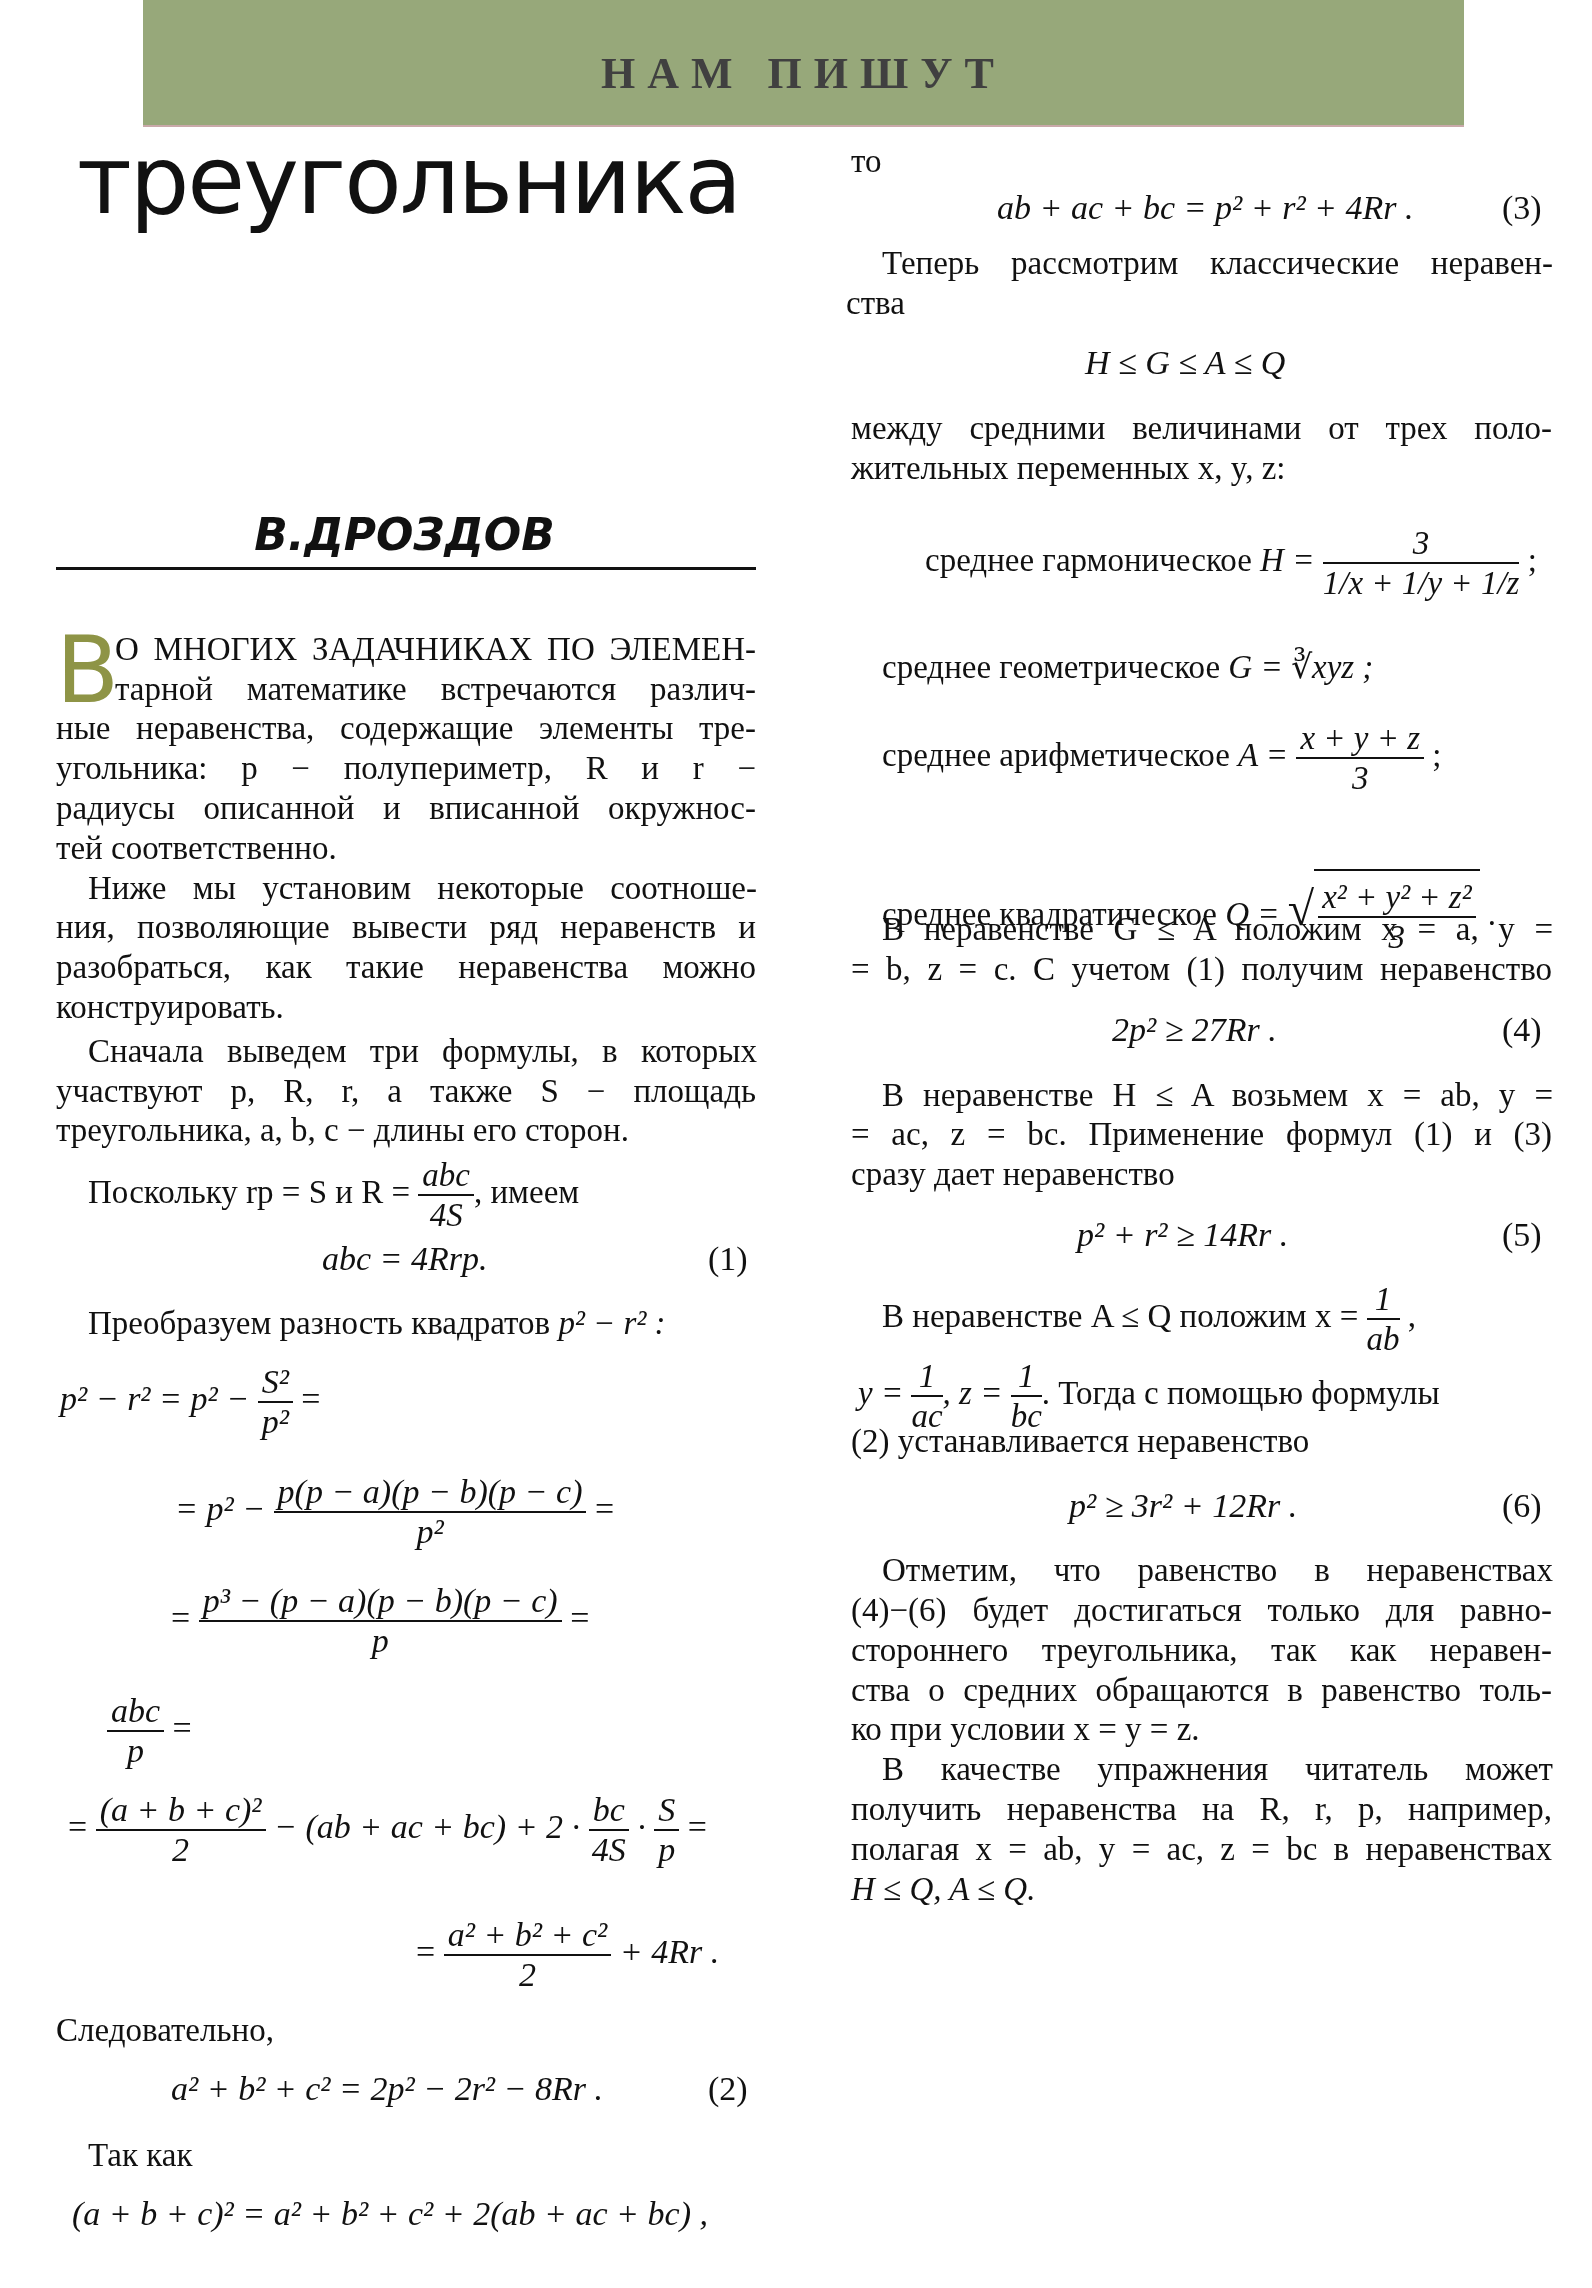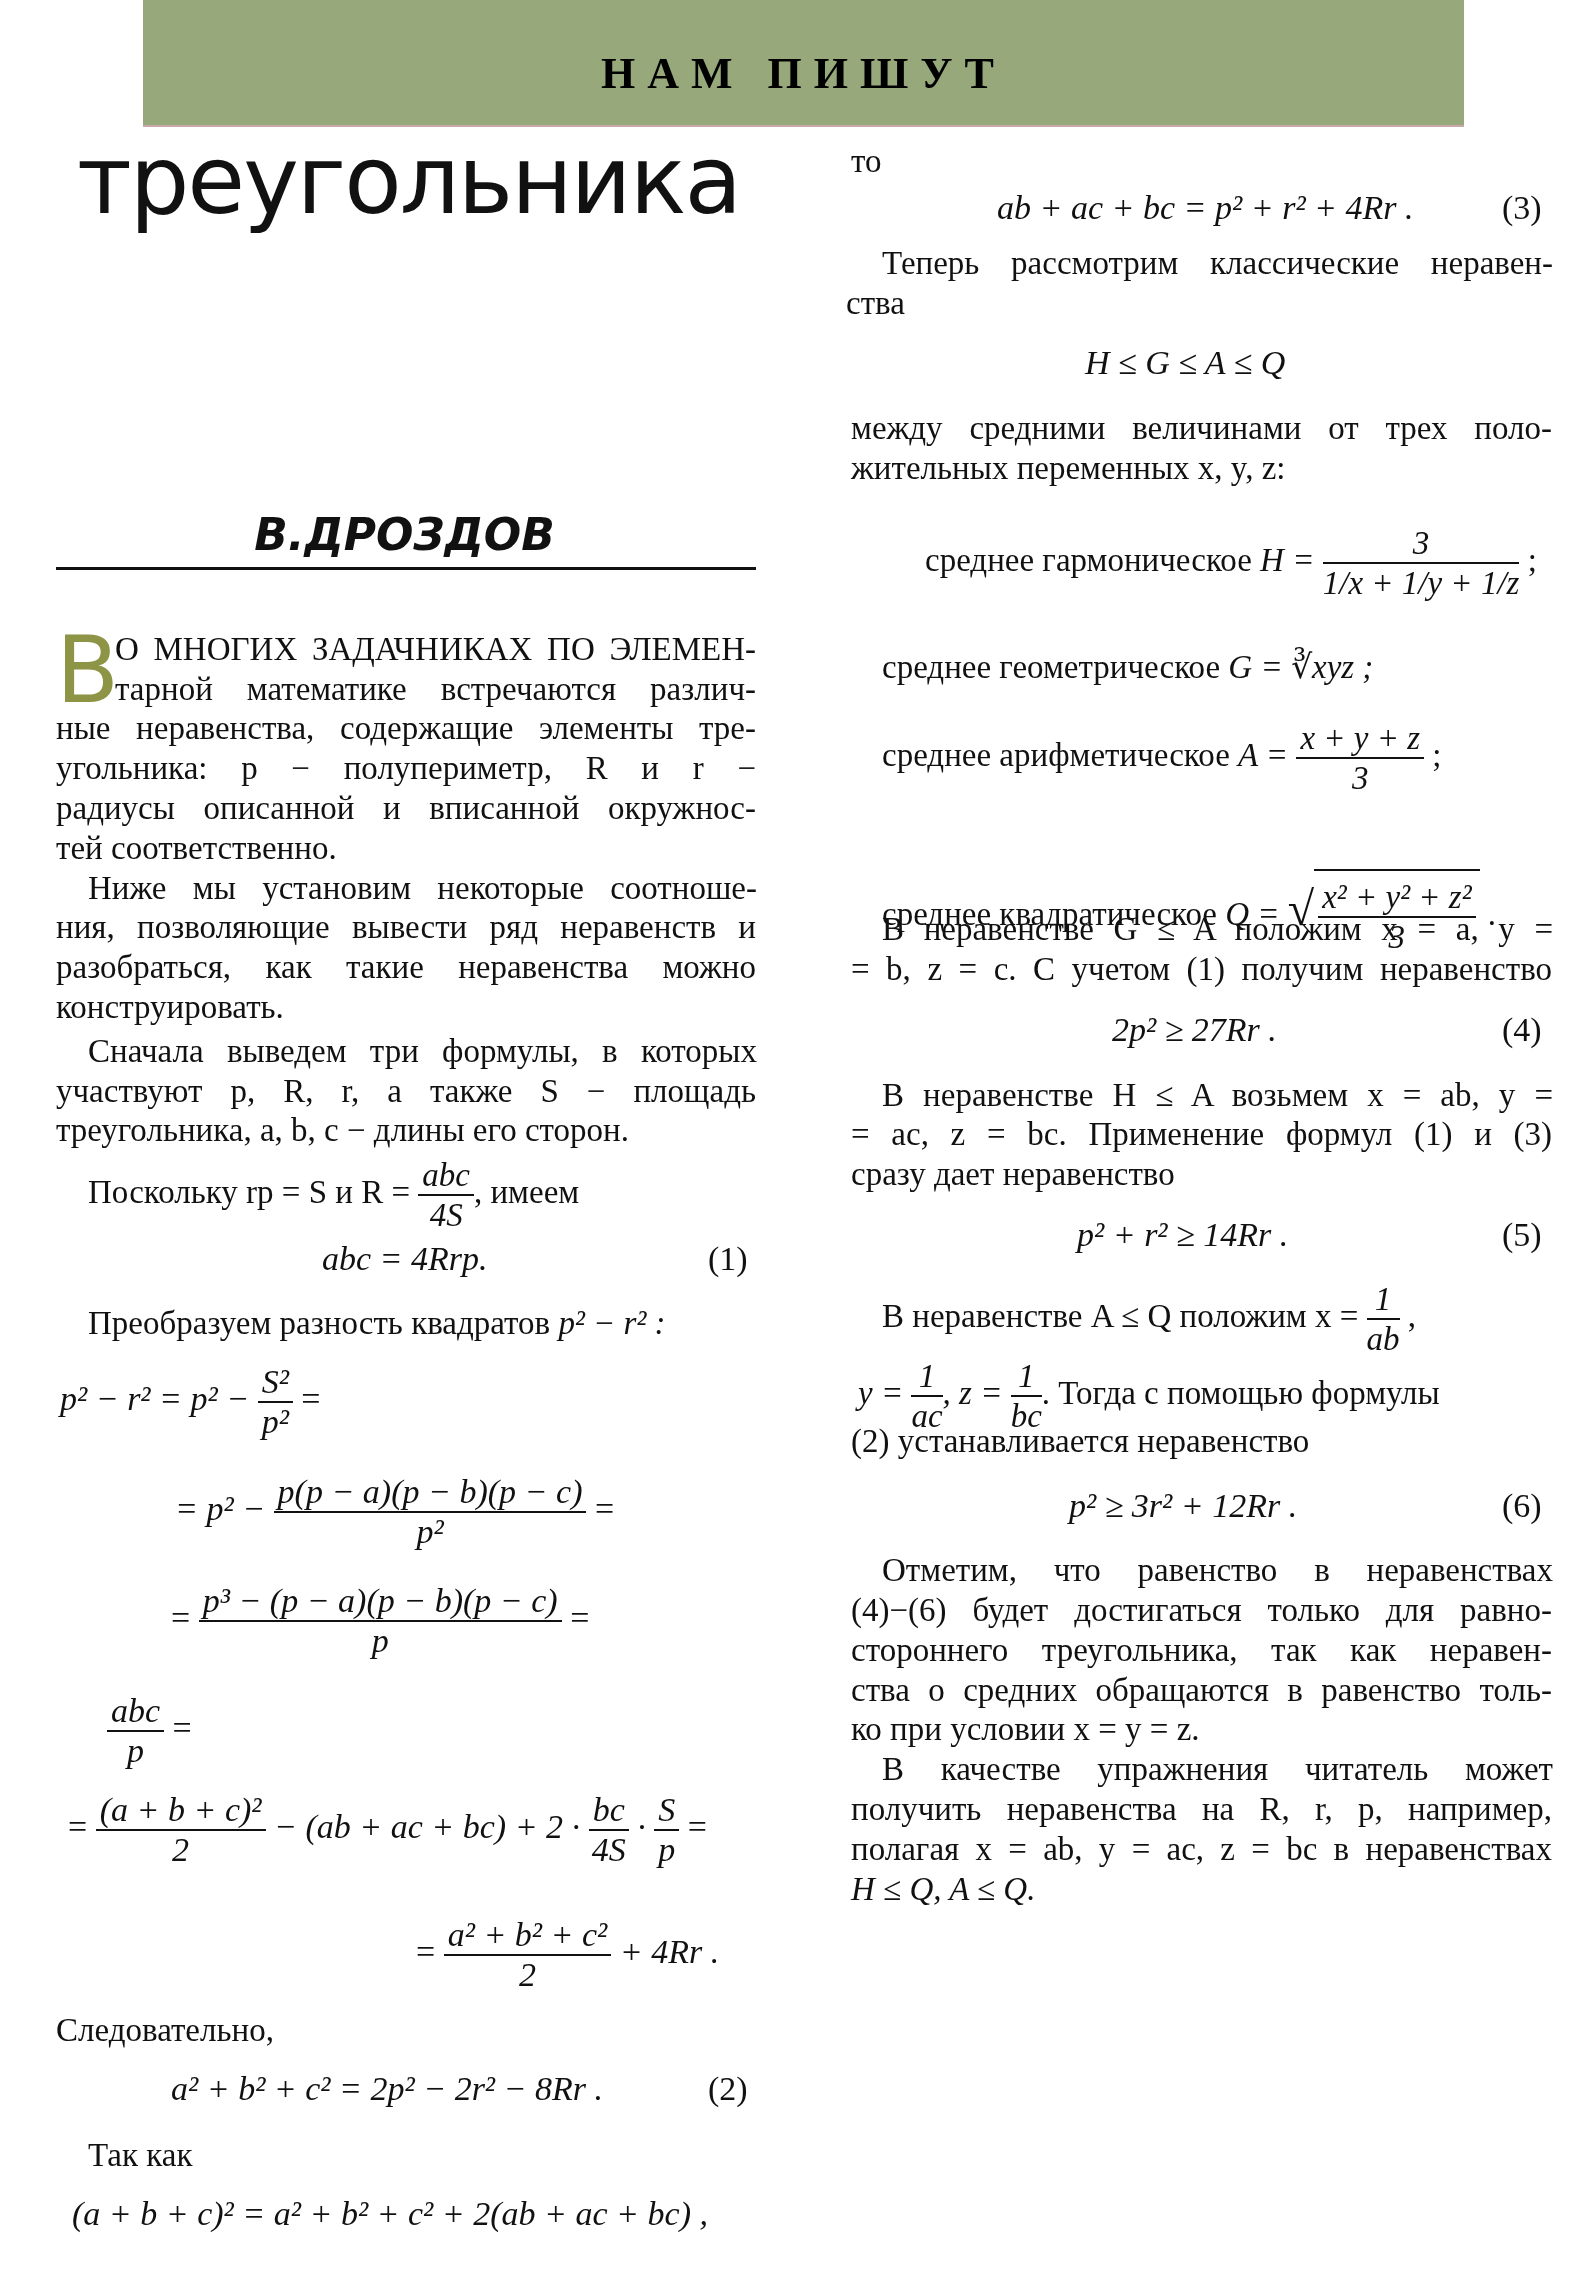--- a/index.html
+++ b/index.html
@@ -1,18 +1,18 @@
 <!DOCTYPE html>
 <html><head>
 <meta charset="utf-8">
 <style>
   html,body{margin:0;padding:0;background:#fff;}
   body{width:1592px;height:2289px;position:relative;overflow:hidden;font-family:"Liberation Serif","DejaVu Serif",serif;color:#111;}
   .banner{position:absolute;left:143px;top:0;width:1321px;height:125px;background:#97a87a;border-bottom:2px solid #c9a9a9;}
-  .banner span{position:absolute;left:0;right:0;top:48px;text-align:center;color:#000000;font-size:44px;letter-spacing:12px;font-family:"Liberation Serif",serif;font-weight:bold;}
+  .banner span{position:absolute;left:0;right:0;top:48px;text-align:center;color:#404040;font-size:44px;letter-spacing:12px;font-family:"Liberation Serif",serif;font-weight:bold;}
   .title{position:absolute;left:60px;top:129px;width:697px;text-align:center;font-family:"DejaVu Sans",sans-serif;font-size:94px;line-height:103px;font-weight:normal;letter-spacing:-2px;}
   .title .cap{color:#8e9446;}
   .author{position:absolute;left:56px;top:509px;width:697px;text-align:center;font-family:"DejaVu Sans",sans-serif;font-style:italic;font-weight:bold;font-size:44px;}
   .rule{position:absolute;left:56px;top:567px;width:700px;height:3px;background:#111;}
   .t{position:absolute;font-size:33px;line-height:40px;white-space:nowrap;}
   .j{position:absolute;font-size:33px;line-height:40px;text-align:justify;text-align-last:justify;}
   .i{font-style:italic;}
   .drop{position:absolute;left:56px;top:625px;font-family:"DejaVu Sans",sans-serif;font-size:92px;line-height:92px;color:#8e9446;}
   .eq{position:absolute;font-size:34px;font-style:italic;white-space:nowrap;}
   .num{position:absolute;font-size:34px;white-space:nowrap;}

